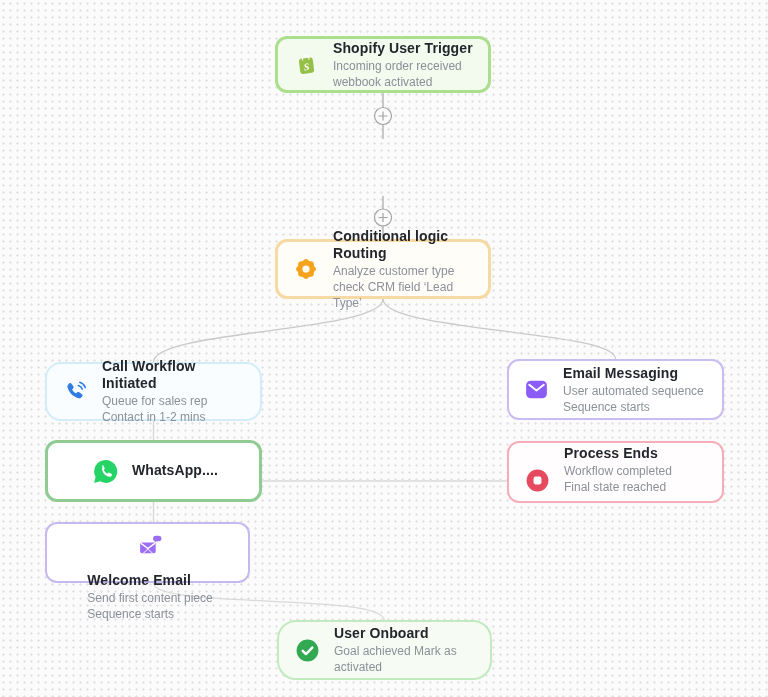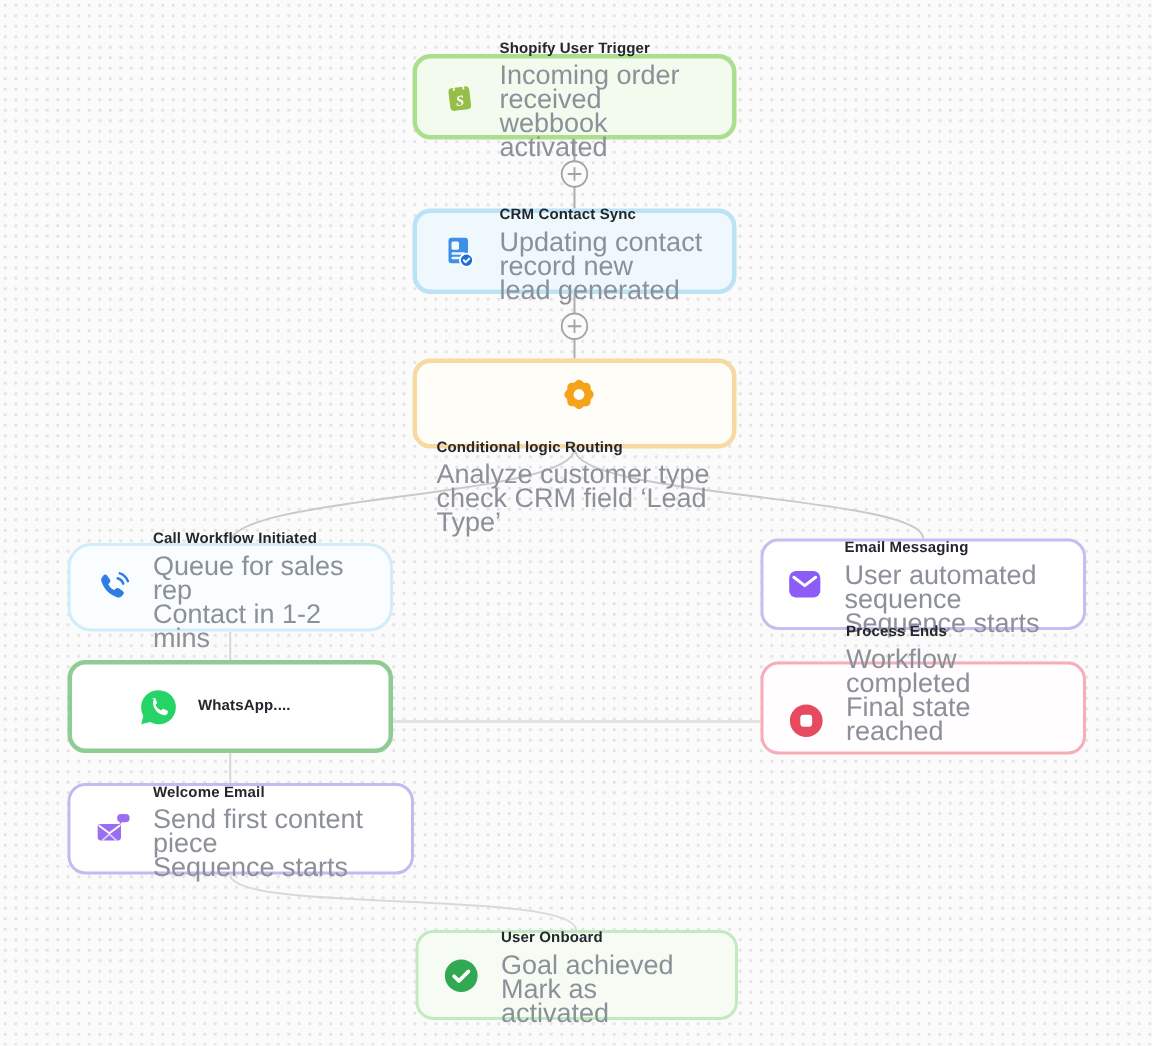--- a/index.html
+++ b/index.html
@@ -12,30 +12,30 @@
   }
   svg.connectors{position:absolute;left:0;top:0;width:768px;height:697px;}
   .node{
     position:absolute;box-sizing:border-box;
     display:flex;align-items:center;gap:12px;
     padding:6px 8px 6px 13px;
     background:#fff;border:3px solid #ddd;border-radius:12px;
   }
   .node .icon{flex:0 0 30px;width:30px;height:30px;display:flex;align-items:center;justify-content:center;}
   .node .txt{flex:1;min-width:0;}
-  .node .title{font-size:10px;font-weight:700;color:#23262d;line-height:17px;margin-bottom:1px;letter-spacing:.1px;}
-  .node .sub{font-size:18px;color:#8b9099;line-height:16px;white-space:pre-line;}
+  .node .title{font-size:14px;font-weight:700;color:#23262d;line-height:17px;margin-bottom:1px;letter-spacing:.1px;}
+  .node .sub{font-size:12px;color:#8b9099;line-height:16px;white-space:pre-line;}
   .n1{left:275px;top:36px;width:216px;height:57px;}
   .n2{left:275px;top:139px;width:216px;height:57px;}
-  .n3{left:275px;top:239px;width:216px;height:60px;flex-direction:column;}
+  .n3{left:275px;top:239px;width:216px;height:60px;}
   .n4{left:45px;top:362px;width:217px;height:59px;border-width:2.5px;}
   .n5{left:507px;top:359px;width:217px;height:61px;border-width:2.5px;}
   .n6{left:45px;top:440px;width:217px;height:62px;}
   .n7{left:507px;top:441px;width:217px;height:62px;border-width:2.5px;align-items:flex-end;}
-  .n8{left:45px;top:522px;width:231px;height:61px;border-width:2.5px;}
+  .n8{left:45px;top:522px;width:205px;height:61px;border-width:2.5px;flex-direction:column;}
   .n9{left:277px;top:620px;width:215px;height:60px;border-width:2px;}
 </style>
 </head>
 <body>
 
 <div class="canvas">
 
   <svg class="connectors" viewBox="0 0 768 697">
 
     <path d="M383 93 V139" stroke="#adadad" stroke-width="1.3" fill="none"></path>
@@ -71,37 +71,20 @@
         </g>
       </svg>
     </span>
     <div class="txt">
       <div class="title">Shopify User Trigger</div>
       <div class="sub">Incoming order received
 webbook activated</div>
     </div>
   </div>
 
-  <div class="node n2" style="border-color: rgb(188, 226, 245); background-color: rgb(238, 248, 253);">
-    <span class="icon">
-      <svg width="26" height="26" viewBox="0 0 26 26">
-        <rect x="6" y="3.5" width="13" height="17" rx="2" fill="#3d8fe8"></rect>
-        <rect x="8" y="6" width="5" height="5.5" rx="1" fill="#ffffff" opacity="0.95"></rect>
-        <rect x="8" y="13.2" width="9" height="1.6" rx="0.8" fill="#ffffff" opacity="0.9"></rect>
-        <rect x="8" y="16.2" width="7" height="1.6" rx="0.8" fill="#ffffff" opacity="0.9"></rect>
-        <circle cx="18" cy="18.5" r="4.4" fill="#1f6fd6" stroke="#ffffff" stroke-width="1.2"></circle>
-        <path d="M16.2 18.5 l1.3 1.3 2.3-2.4" stroke="#ffffff" stroke-width="1.3" fill="none" stroke-linecap="round" stroke-linejoin="round"></path>
-      </svg>
-    </span>
-    <div class="txt">
-      <div class="title">CRM Contact Sync</div>
-      <div class="sub">Updating contact record new
-lead generated</div>
-    </div>
-  </div>
 
   <div class="node n3" style="border-color: rgb(246, 217, 163); background-color: rgb(255, 253, 248);">
     <span class="icon">
       <svg width="28" height="28" viewBox="0 0 28 28">
         <g fill="#F5A31B">
           <rect x="6.2" y="6.2" width="15.6" height="15.6" rx="3"></rect>
           <rect x="6.2" y="6.2" width="15.6" height="15.6" rx="3" transform="rotate(45 14 14)"></rect>
           <circle cx="14" cy="14" r="7.8"></circle>
         </g>
         <circle cx="14" cy="14" r="3.6" fill="#fffdf8"></circle>
@@ -179,21 +162,21 @@
         <path d="M18.7 8.5 l-1.8 2.2 .4-2.4z" fill="#9B6DF2"></path>
       </svg>
     </span>
     <div class="txt">
       <div class="title">Welcome Email</div>
       <div class="sub">Send first content piece
 Sequence starts</div>
     </div>
   </div>
 
-  <div class="node n9" style="border-color: rgb(194, 234, 191); background-color: rgb(246, 252, 243);">
+  <div class="node n9" style="border-color: rgb(194, 234, 191); background-color: rgb(246, 252, 243); border-radius: 19px;">
     <span class="icon">
       <svg width="27" height="27" viewBox="0 0 26 26">
         <circle cx="13" cy="13" r="10.5" fill="#33A852"></circle>
         <path d="M8.4 13.3 l3.1 3.1 6.1-6.2" stroke="#ffffff" stroke-width="2.4" fill="none" stroke-linecap="round" stroke-linejoin="round"></path>
       </svg>
     </span>
     <div class="txt">
       <div class="title">User Onboard</div>
       <div class="sub">Goal achieved Mark as
 activated</div>

